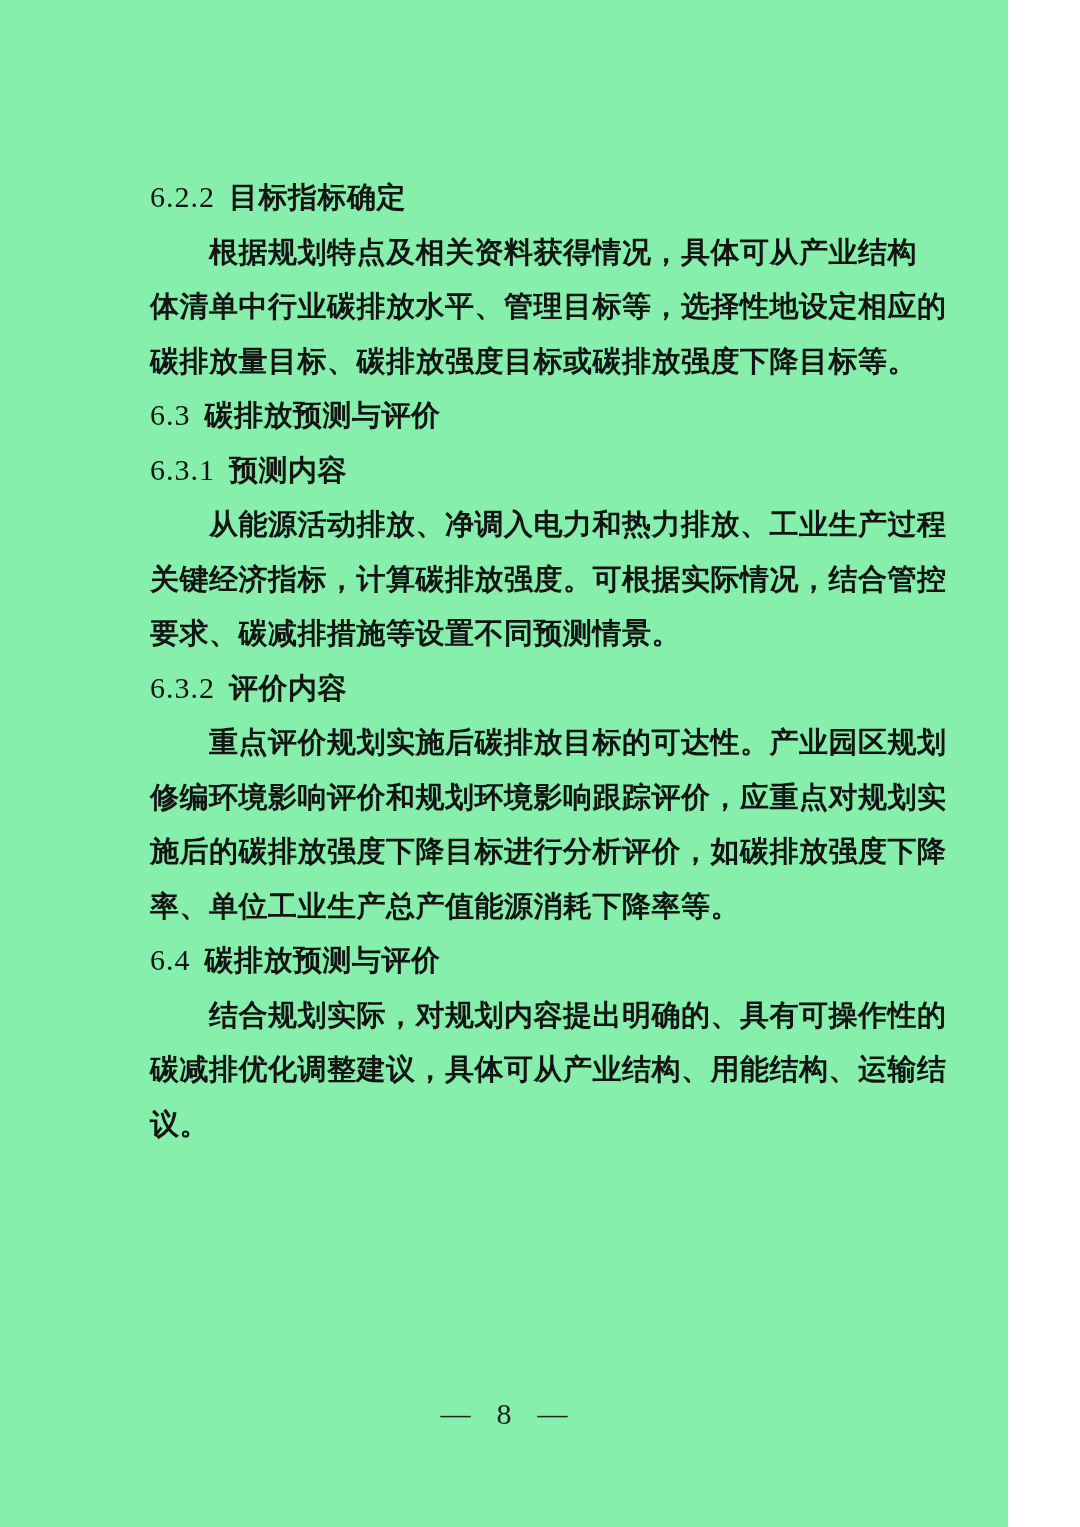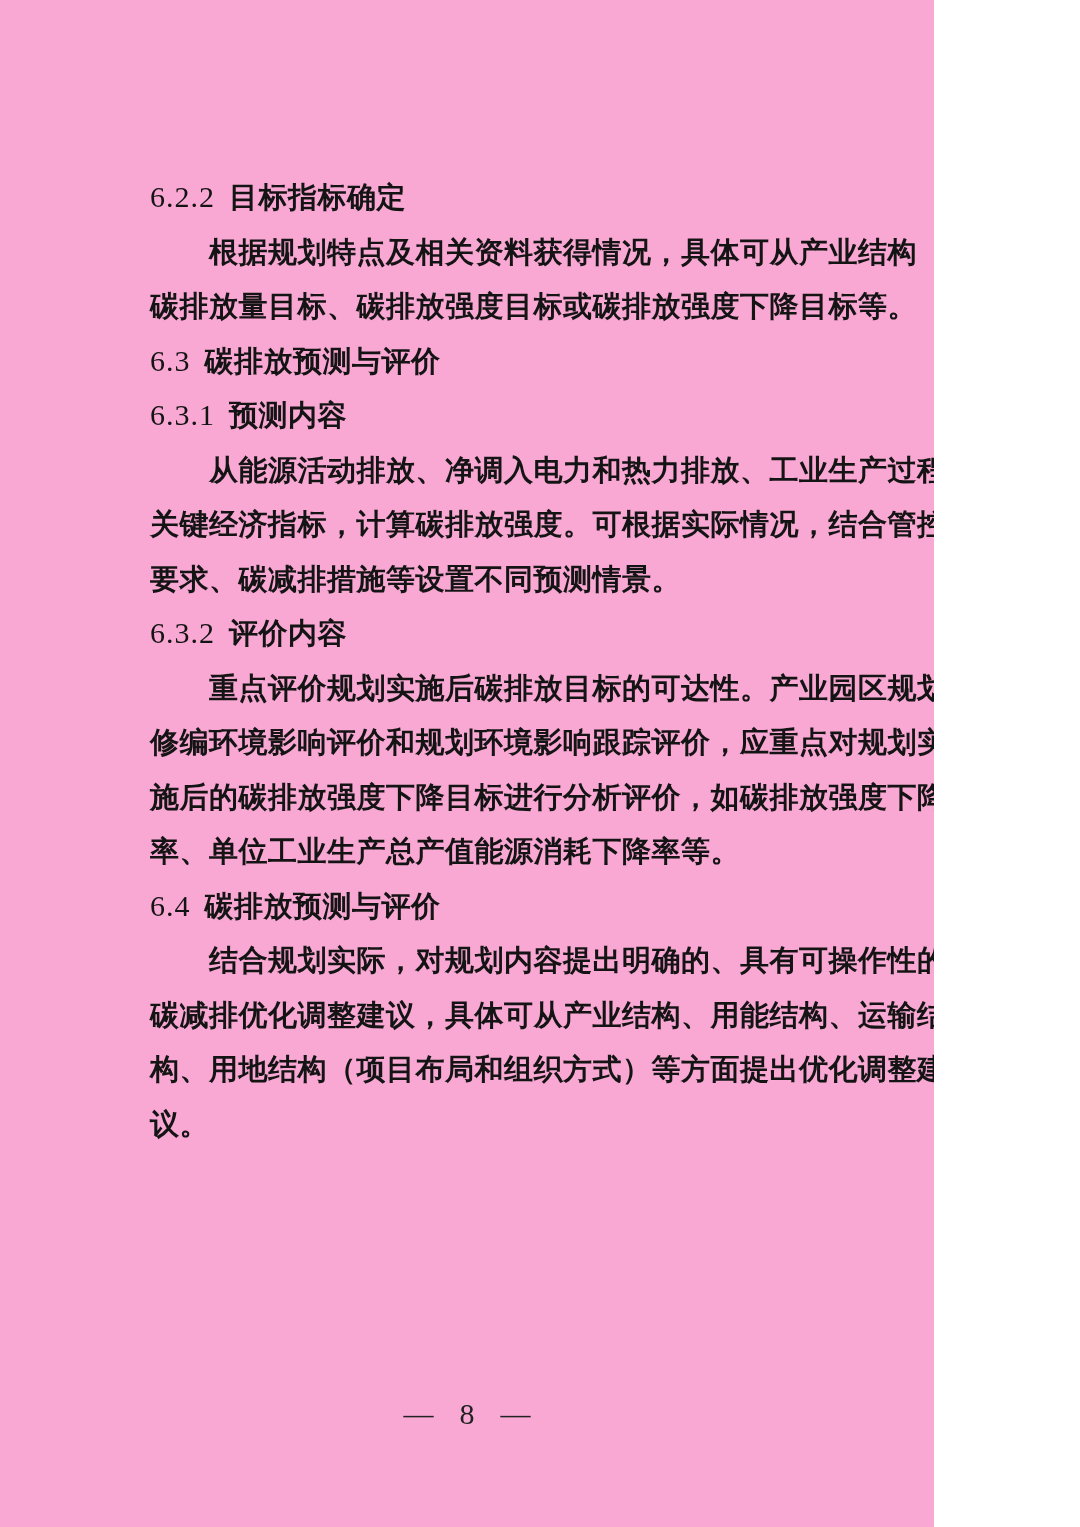--- a/index.html
+++ b/index.html
@@ -1,20 +1,20 @@
 <!DOCTYPE html>
 <html><head>
 <meta charset="utf-8">
 <style>
   html, body { margin: 0; padding: 0; }
   .page {
     position: relative;
-    width: 934px;
+    width: 1008px;
     height: 1527px;
-    background: #f9a8d4;
+    background: #86efac;
     overflow: hidden;
     font-family: "Liberation Sans", sans-serif;
     color: #141414;
     text-decoration: underline;
   }
   .content {
     position: absolute;
     left: 150px;
     top: 170px;
     width: 784px;
@@ -63,20 +63,21 @@
 
 <div class="page">
   <div class="content">
 
     <div class="ln heading">
       <span class="num">6.2.2</span><span class="title">目标指标确定</span>
     </div>
 
     <div>
       <div class="ln indent">根据规划特点及相关资料获得情况，具体可从产业结构</div>
+      <div class="ln">体清单中行业碳排放水平、管理目标等，选择性地设定相应的</div>
       <div class="ln">碳排放量目标、碳排放强度目标或碳排放强度下降目标等。</div>
     </div>
 
     <div class="ln heading">
       <span class="num">6.3</span><span class="title">碳排放预测与评价</span>
     </div>
 
     <div class="ln heading">
       <span class="num">6.3.1</span><span class="title">预测内容</span>
     </div>
@@ -98,21 +99,20 @@
       <div class="ln">率、单位工业生产总产值能源消耗下降率等。</div>
     </div>
 
     <div class="ln heading">
       <span class="num">6.4</span><span class="title">碳排放预测与评价</span>
     </div>
 
     <div>
       <div class="ln indent">结合规划实际，对规划内容提出明确的、具有可操作性的</div>
       <div class="ln">碳减排优化调整建议，具体可从产业结构、用能结构、运输结</div>
-      <div class="ln">构、用地结构（项目布局和组织方式）等方面提出优化调整建</div>
       <div class="ln">议。</div>
     </div>
 
   </div>
 
   <div class="footer">
     <span class="dash">—</span><span class="pagenum">8</span><span class="dash">—</span>
   </div>
 </div>
 

